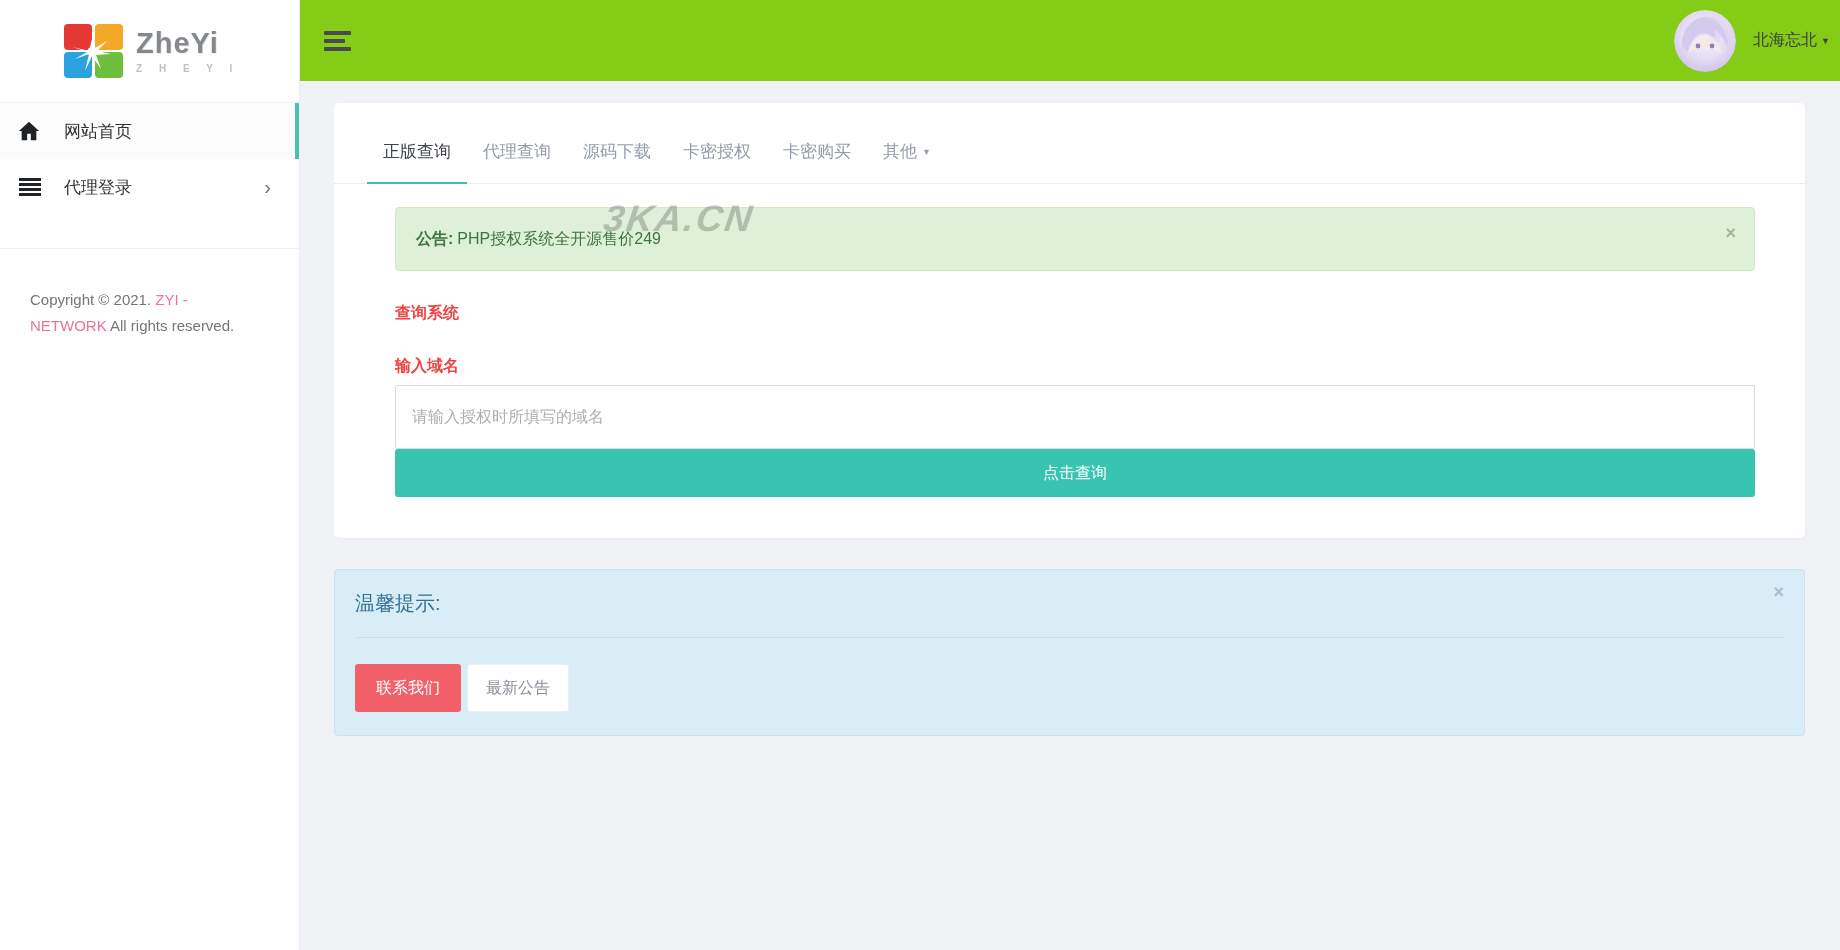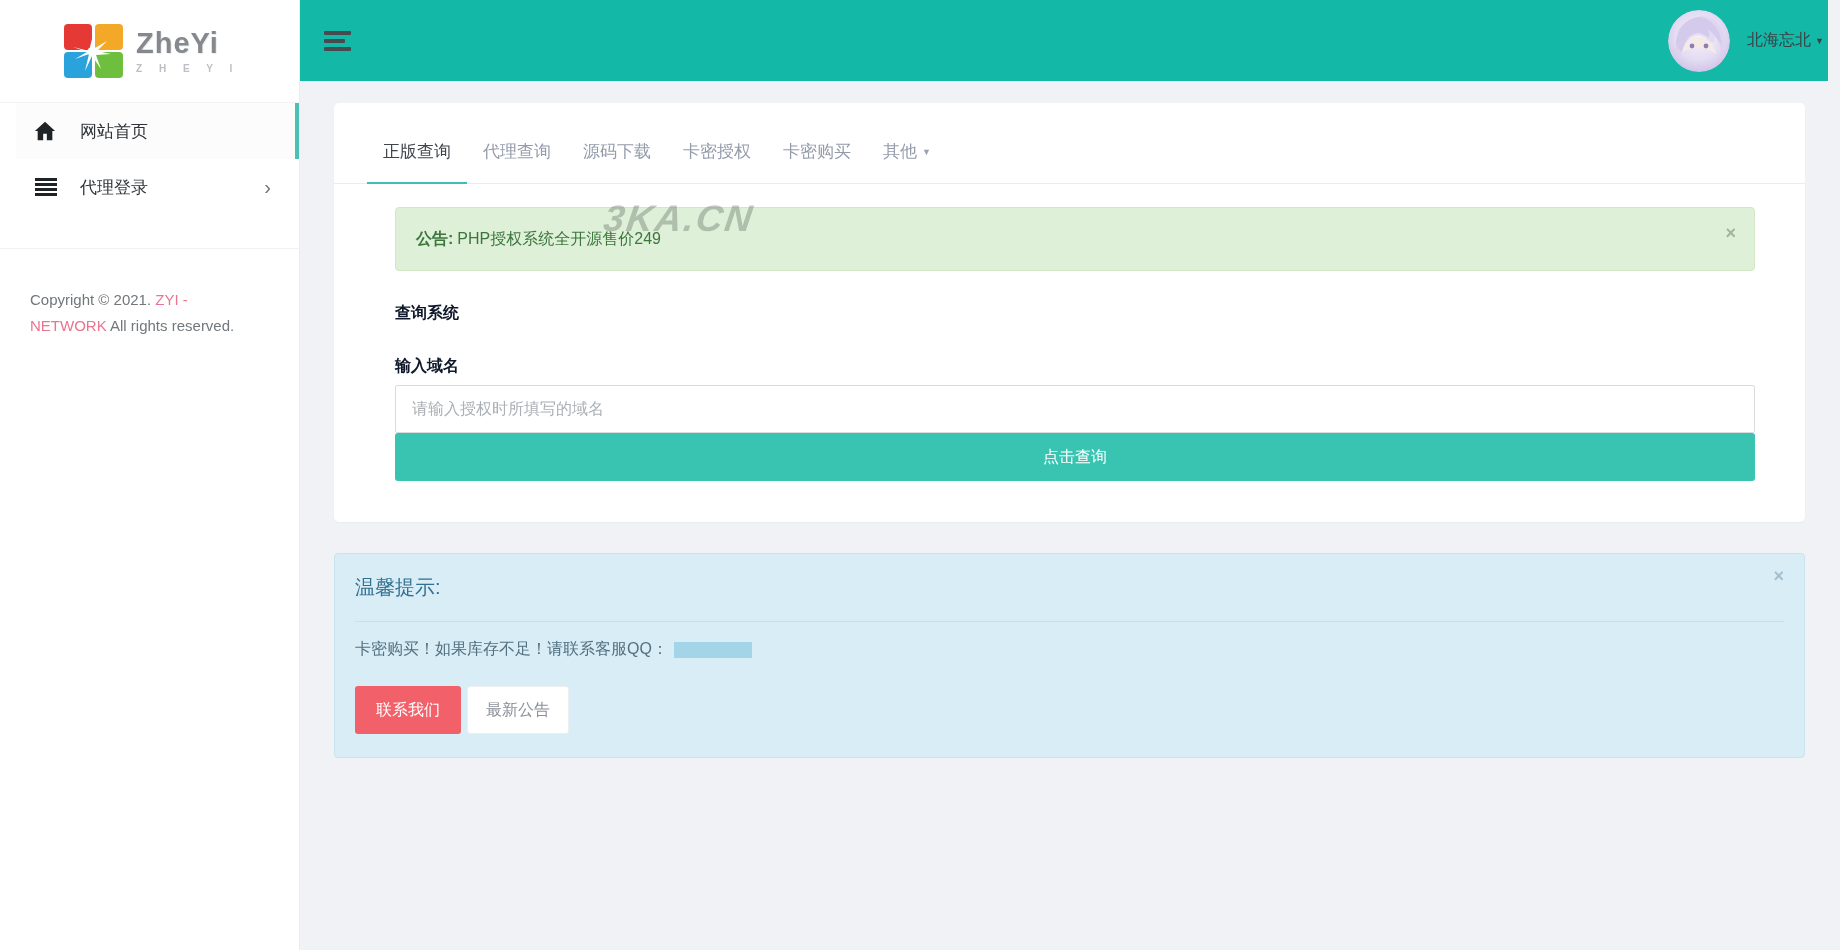--- a/index.html
+++ b/index.html
@@ -23,38 +23,38 @@
   .logo-title {
     font-size:29px; font-weight:800; color:#85898d; letter-spacing:1px; line-height:1;
     text-shadow:1px 1px 0 rgba(0,0,0,0.08);
   }
   .logo-sub {
     margin-top:5px; font-size:10px; font-weight:700; letter-spacing:7px; color:#bcc0c4;
   }
   .menu { border-bottom:1px solid #f0f1f3; padding-bottom:33px; }
   .menu-item {
     height:56px; display:flex; align-items:center; padding:0 28px 0 18px;
-    cursor:pointer; position:relative; color:#2f3337; font-size:17px;margin-left:16px;
+    cursor:pointer; position:relative; color:#2f3337; font-size:17px;
   }
   .menu-item .mi-icon { width:24px; height:24px; margin-right:22px; flex:0 0 auto; display:flex; align-items:center; }
   .menu-item.active { background:#fcfcfc; }
   .menu-item.active::after {
     content:""; position:absolute; right:0; top:0; bottom:0; width:4px; background:#4dc0b5;
   }
   .menu-chevron { margin-left:auto; color:#6f7479; font-size:20px; line-height:1; }
   .copyright {
     padding:38px 60px 0 30px; font-size:15px; color:#72777b; line-height:1.75;
   }
   .copyright .brand-link { color:#ea7491; }
 
   
   .navbar {
-    position:absolute; left:300px; top:0; right:12px; height:82px;
-    background:#14b8a6; border-bottom:1px solid #eef1f5;
-    display:flex; align-items:center; padding:0 4px 0 18px;
+    position:absolute; left:300px; top:0; right:0; height:82px;
+    background:#84cc16; border-bottom:1px solid #eef1f5;
+    display:flex; align-items:center; padding:0 10px 0 18px;
   }
   .hamburger { background:none; border:none; cursor:pointer; padding:6px; }
   .hamburger .bar { height:4px; background:#474b4f; border-radius:1px; margin:4px 0; }
   .hamburger .bar.b1 { width:27px; } .hamburger .bar.b2 { width:21px; } .hamburger .bar.b3 { width:27px; }
   .nav-right { margin-left:auto; display:flex; align-items:center; cursor:pointer; }
   .avatar { width:62px; height:62px; border-radius:50%; overflow:hidden; flex:0 0 auto; }
   .nav-user { margin-left:17px; font-size:16px; color:#3b4045; display:flex; align-items:center; }
   .nav-caret { font-size:9px; color:#3b4045; margin-left:4px; }
 
   
@@ -83,31 +83,31 @@
     font-style:italic; letter-spacing:2px; color:rgba(90,100,90,0.35);
     transform:skewX(-8deg); pointer-events:none; white-space:nowrap;
   }
   .alert-close, .panel-close {
     position:absolute; top:16px; background:none; border:none; cursor:pointer;
     font-size:18px; font-weight:700; line-height:1;
   }
   .alert-close { right:18px; color:#a3b3a0; }
   .panel-close { right:20px; top:13px; color:#a4bfce; }
 
-  .form-label { margin-top:32px; font-size:16px; font-weight:700; color:#0f172a; }
+  .form-label { margin-top:32px; font-size:16px; font-weight:700; color:#ef4444; }
   .select-wrap { position:relative; margin-top:7px; }
   .form-select {
     width:100%; height:48px; border:1px solid #d8dcdf; border-radius:2px;
     background:#fff; color:#6f7478; font-size:16px; padding:0 40px 0 16px;
     appearance:none; -webkit-appearance:none; cursor:pointer;
     font-family:"Liberation Sans","DejaVu Sans",sans-serif;
   }
   .select-chevron { position:absolute; right:14px; top:20px; pointer-events:none; }
   .form-input {
-    width:100%; height:48px; border:1px solid #d8dcdf; border-radius:2px;
+    width:100%; height:64px; border:1px solid #d8dcdf; border-radius:2px;
     margin-top:8px; padding:0 16px; font-size:16px; color:#3c4043;
     font-family:"Liberation Sans","DejaVu Sans",sans-serif;
   }
   .form-input::placeholder { color:#aab0b5; }
   .query-btn {
     width:100%; height:48px; background:#38c4b1; border:none;
     border-radius:3px; color:#fff; font-size:16px; cursor:pointer;
     font-family:"Liberation Sans","DejaVu Sans",sans-serif;
   }
 
@@ -240,23 +240,19 @@
       <input class="form-input" type="text" placeholder="请输入授权时所填写的域名" style="">
 
       <button class="query-btn">点击查询</button>
     </div>
   </section>
 
   <section class="info-panel">
     <div class="panel-title">温馨提示:</div>
     <button class="panel-close" aria-label="close tips">×</button>
     <hr class="panel-divider">
-    <div class="panel-body">
-      <span>卡密购买！如果库存不足！请联系客服QQ：</span>
-      <span class="redacted"></span>
-    </div>
     <div class="panel-actions">
       <button class="btn-danger">联系我们</button>
       <button class="btn-light">最新公告</button>
     </div>
   </section>
 
 </main>
 
 </body></html>

